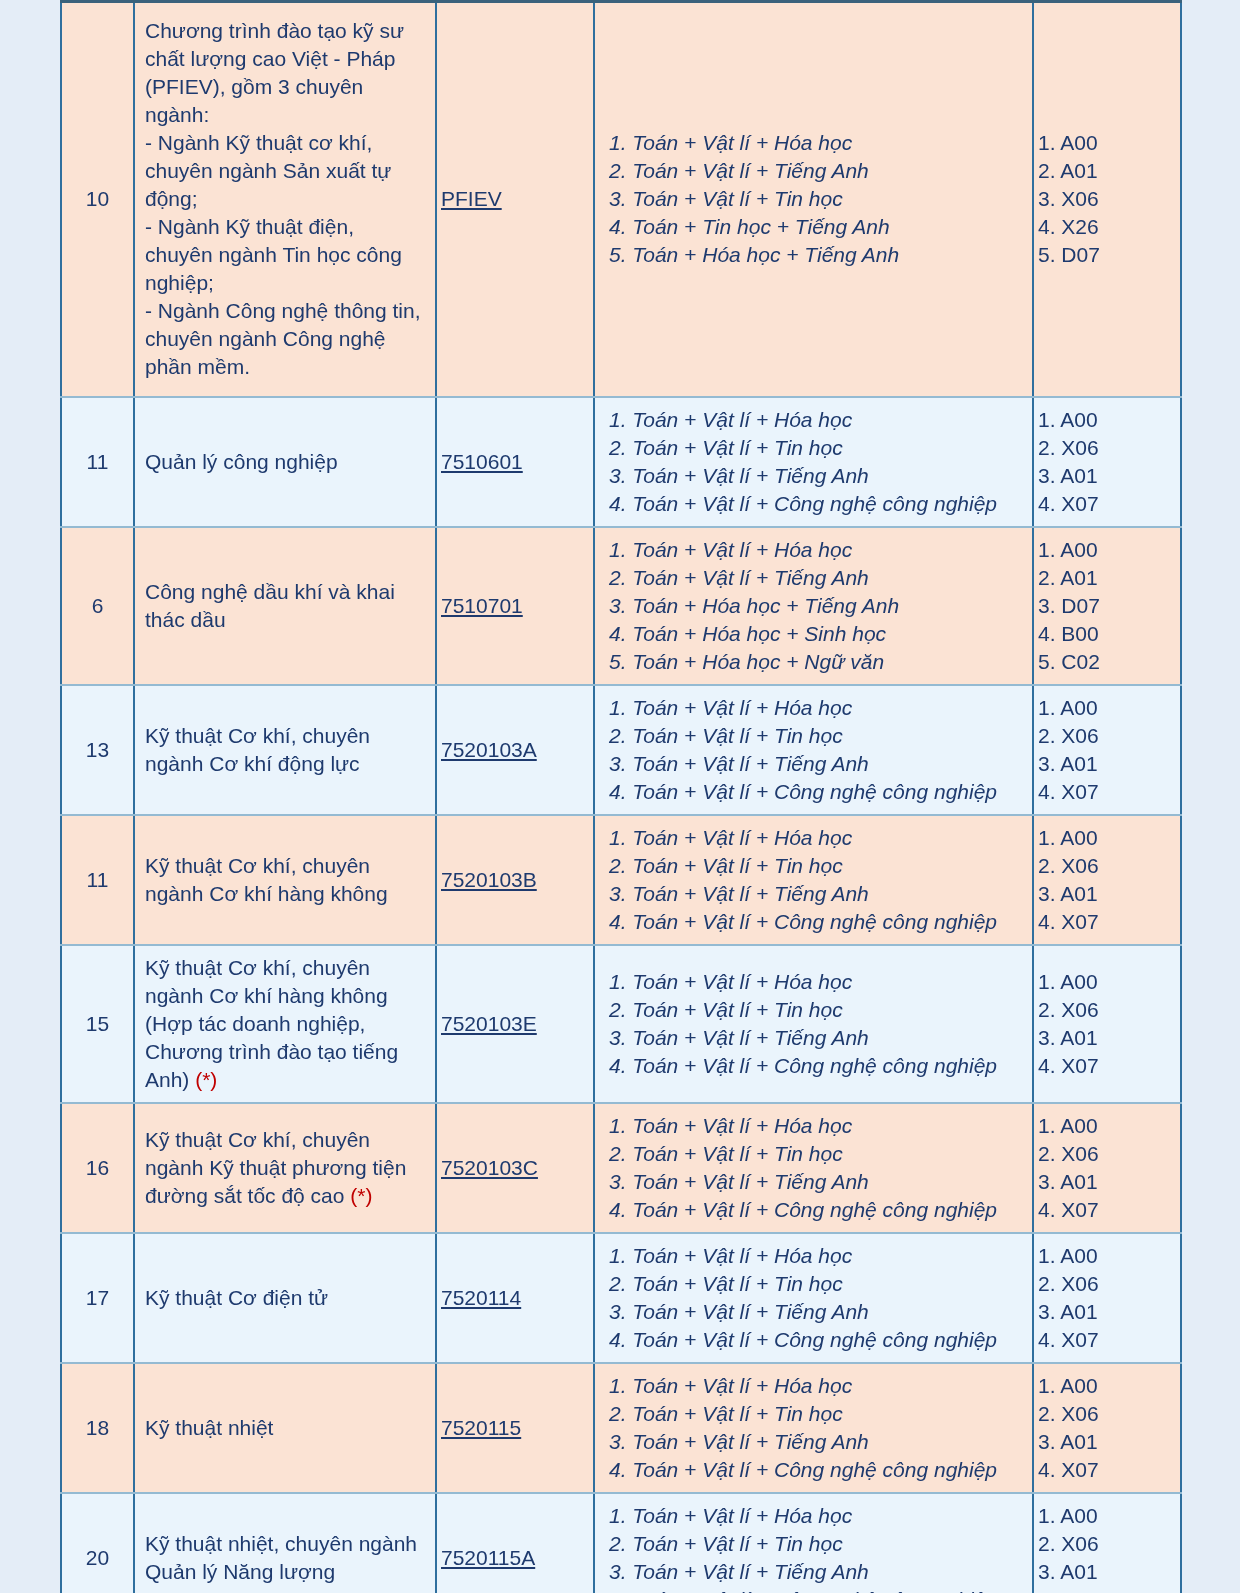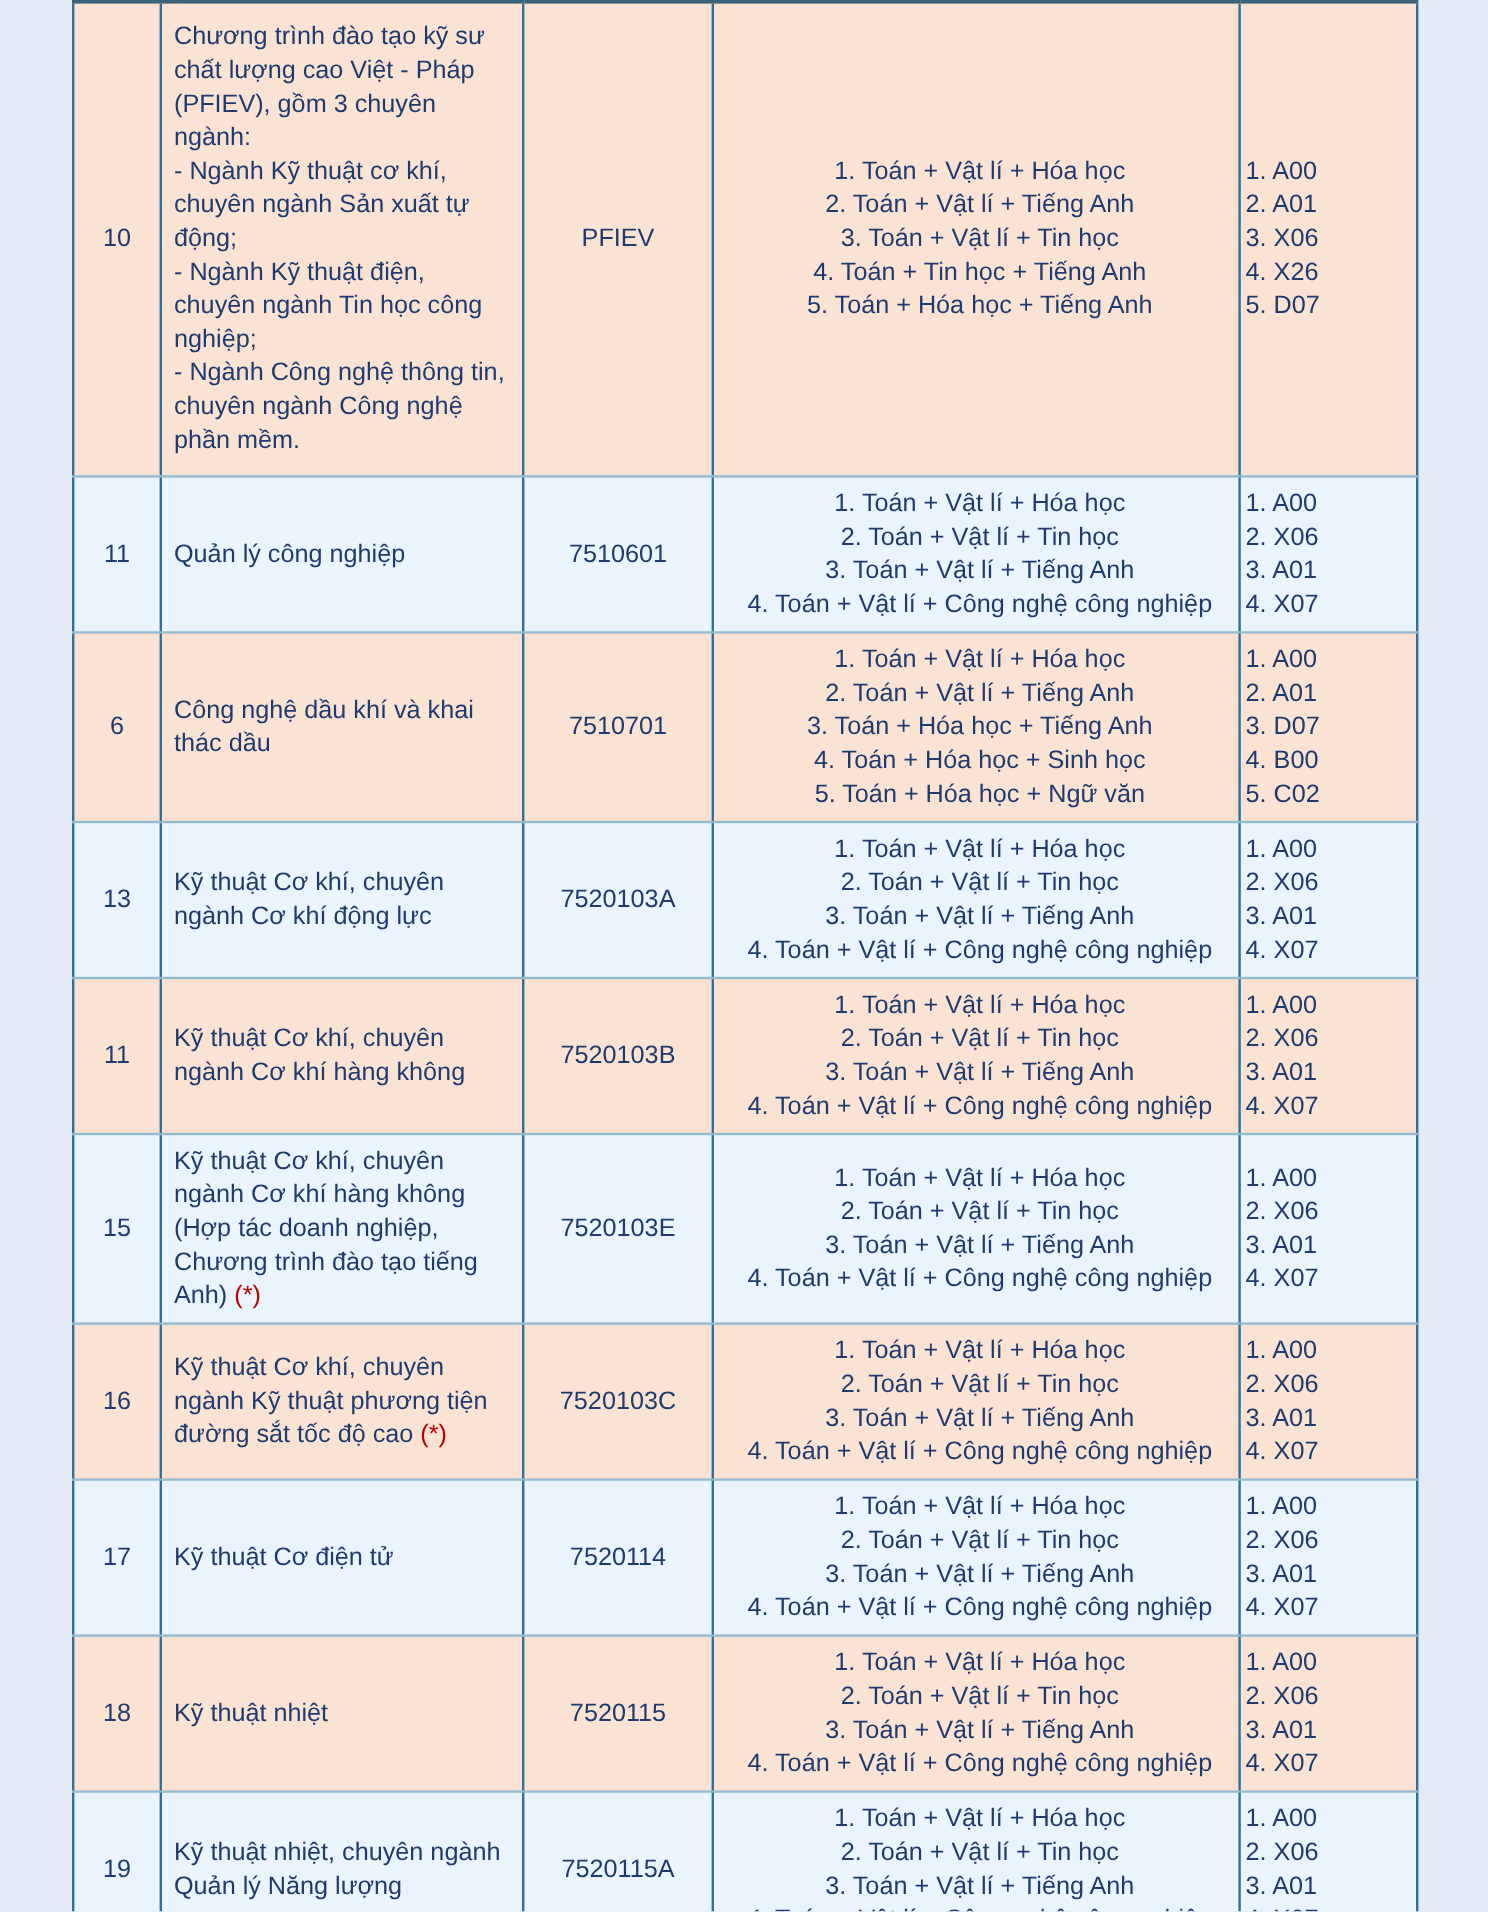--- a/index.html
+++ b/index.html
@@ -42,22 +42,22 @@
 
   
   table.adm tr              { height: 126px; }
   table.adm tr:nth-child(1) { height: 395px; }
   table.adm tr:nth-child(3) { height: 152px; }
   table.adm tr:nth-child(6) { height: 154px; }
   table.adm tr:nth-child(10){ height: 129px; }
 
   td.c-no   { text-align: center; padding: 6px 4px; margin-left: 22px; }
   td.c-name { text-align: left;  padding: 8px 12px 8px 10px; margin-left: 20px; }
-  td.c-code { text-align: center; padding: 6px 4px; }
-  td.c-comb { text-align: center;  padding: 8px 8px 8px 14px; }
+  td.c-code { text-align: left; padding: 6px 4px; text-decoration: underline; }
+  td.c-comb { text-align: left;  padding: 8px 8px 8px 14px; font-style: italic; }
   td.c-ccode{ padding: 8px 4px; }
 
   .name-part { display: block; }
   .red { color: #c00000; }
   .line { display: block; white-space: nowrap; }
 </style>
 </head>
 <body>
 
 <div class="page">
@@ -242,21 +242,21 @@
             <span class="line">4. Toán + Vật lí + Công nghệ công nghiệp</span>
           </td>
           <td class="c-ccode">
             <span class="line">1. A00</span>
             <span class="line">2. X06</span>
             <span class="line">3. A01</span>
             <span class="line">4. X07</span>
           </td>
         </tr>
         <tr>
-          <td class="c-no"><span>19</span></td>
+          <td class="c-no"><span>20</span></td>
           <td class="c-name">
             <span class="name-part">Kỹ thuật nhiệt, chuyên ngành Quản lý Năng lượng</span>
           </td>
           <td class="c-code"><span>7520115A</span></td>
           <td class="c-comb">
             <span class="line">1. Toán + Vật lí + Hóa học</span>
             <span class="line">2. Toán + Vật lí + Tin học</span>
             <span class="line">3. Toán + Vật lí + Tiếng Anh</span>
             <span class="line">4. Toán + Vật lí + Công nghệ công nghiệp</span>
           </td>

